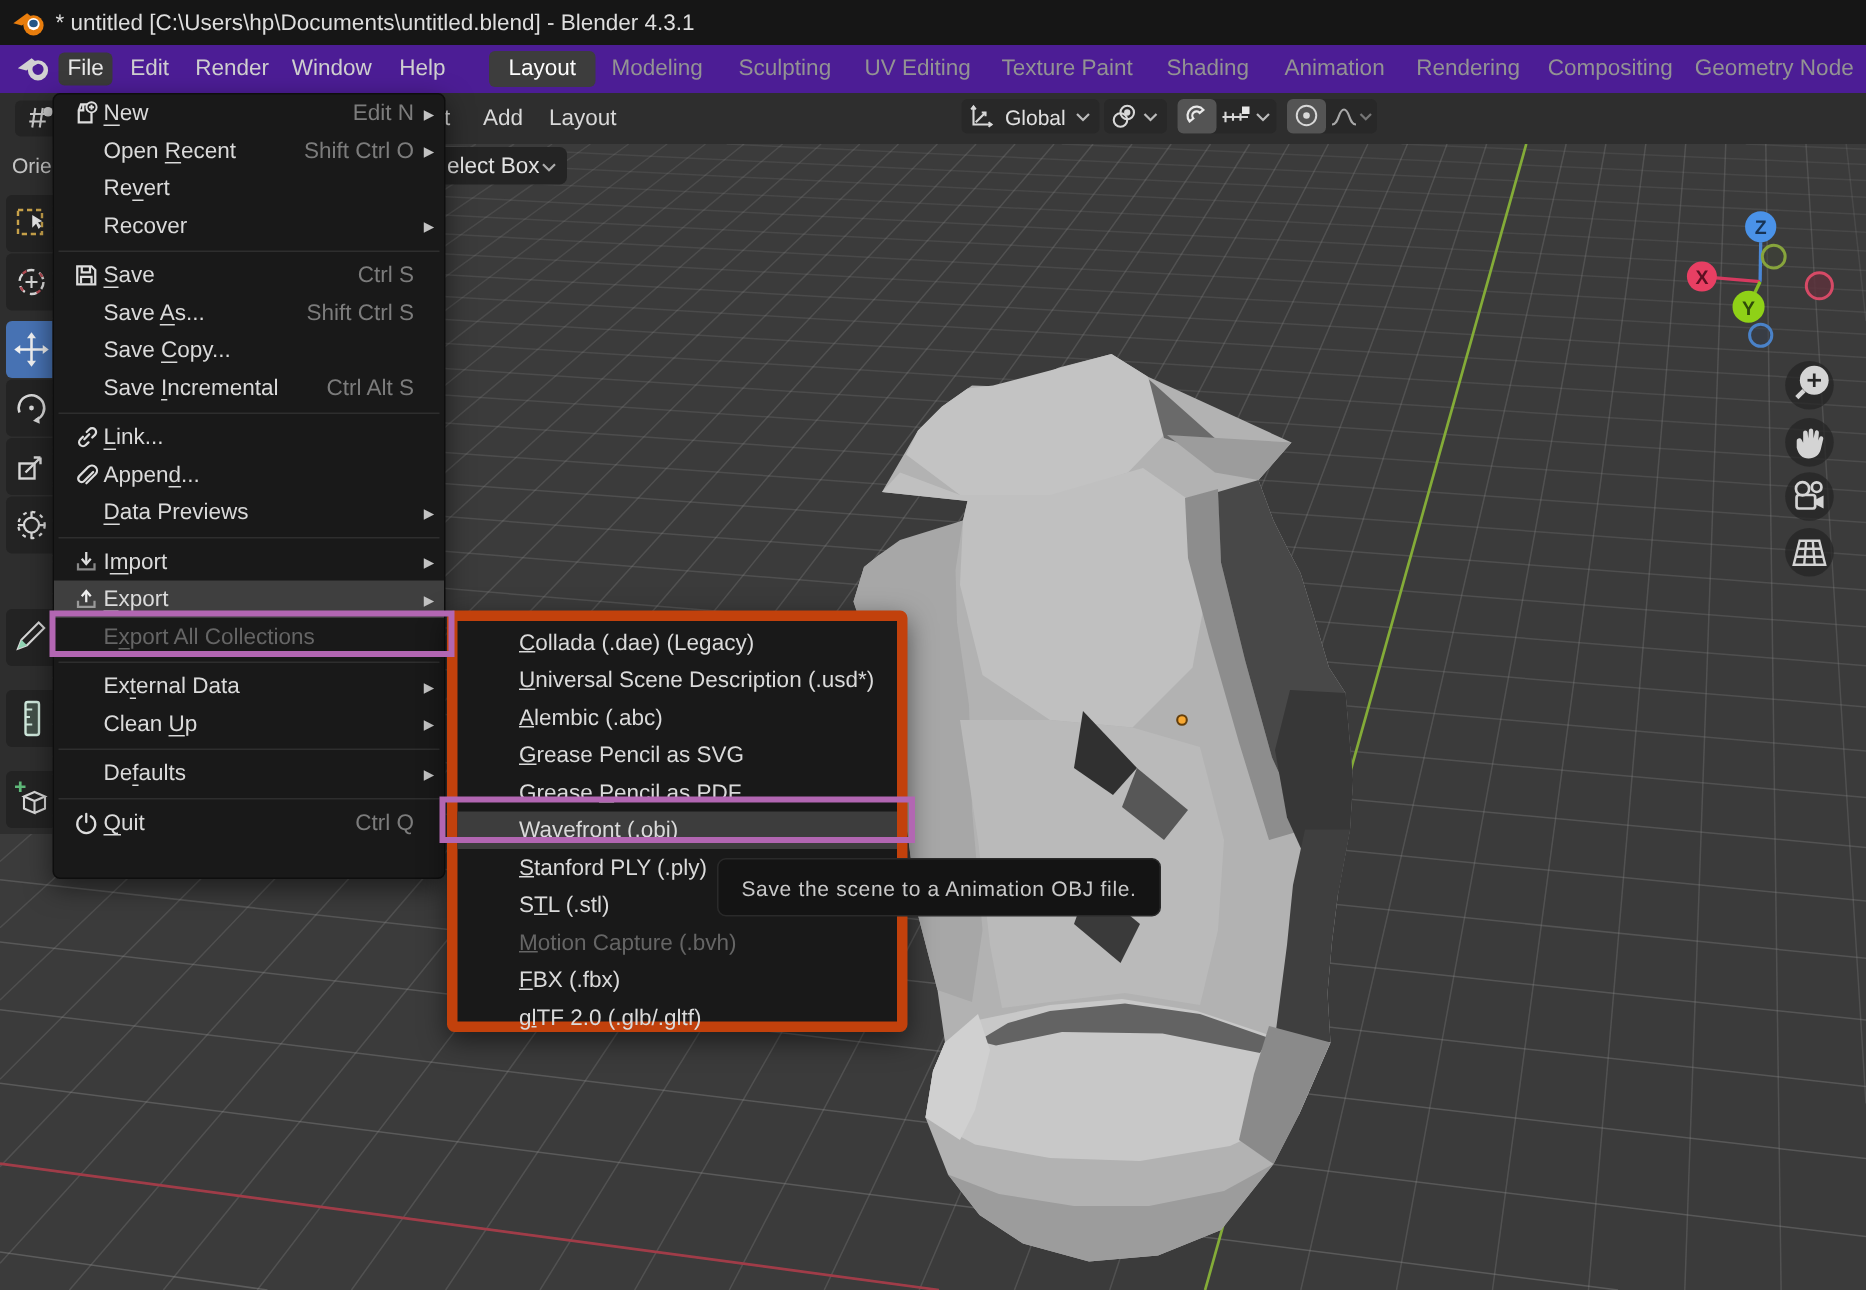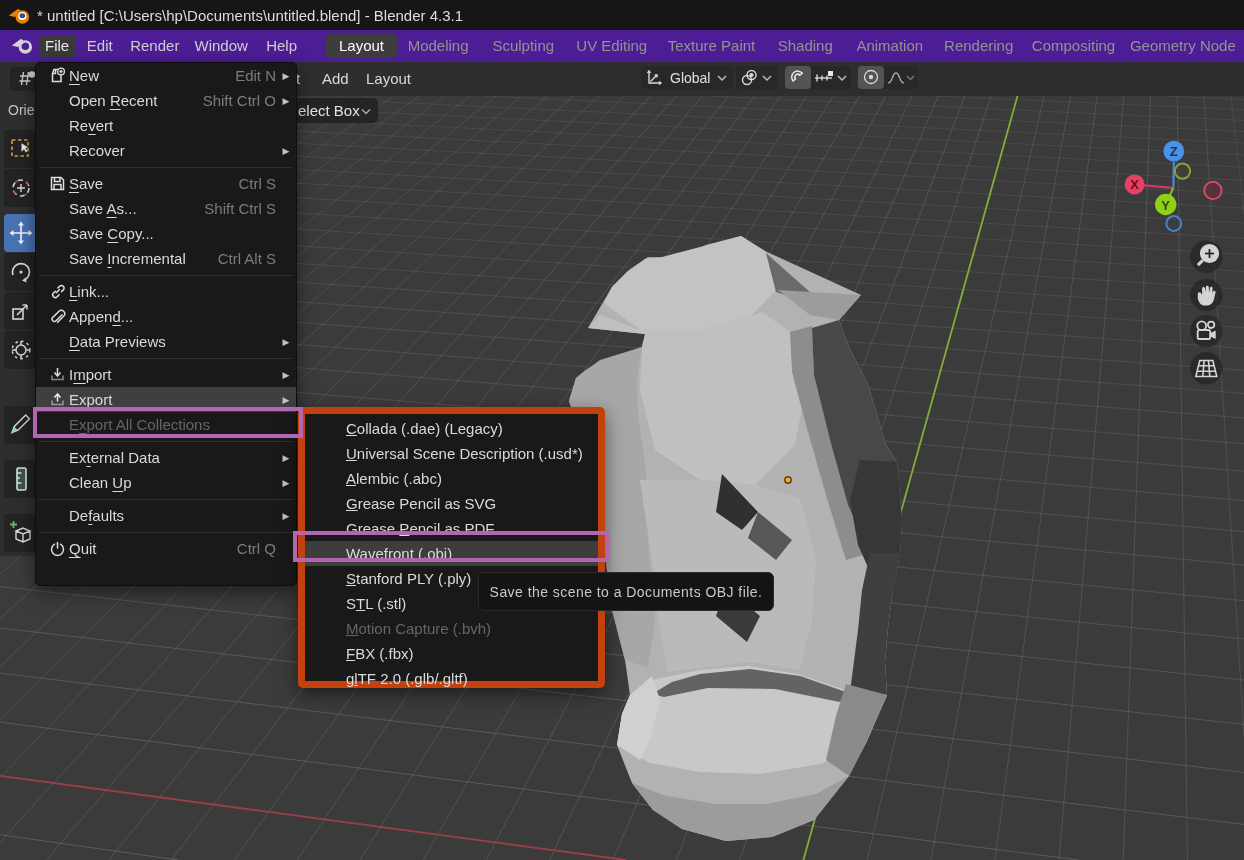--- a/index.html
+++ b/index.html
@@ -503,12 +503,12 @@
     </div>
     <div class="si ">
       <span class="slb"><u>F</u>BX (.fbx)</span>
     </div>
     <div class="si ">
       <span class="slb">g<u>l</u>TF 2.0 (.glb/.gltf)</span>
     </div>
   </div>
 <div class="hl" style="left:33px;top:407px;width:270px;height:31px"></div>
 <div class="hl" style="left:293px;top:531px;width:317px;height:31px"></div>
-<div id="tooltip">Save the scene to a Documents OBJ file.</div>
+<div id="tooltip">Save the scene to a Animation OBJ file.</div>
 </body></html>

